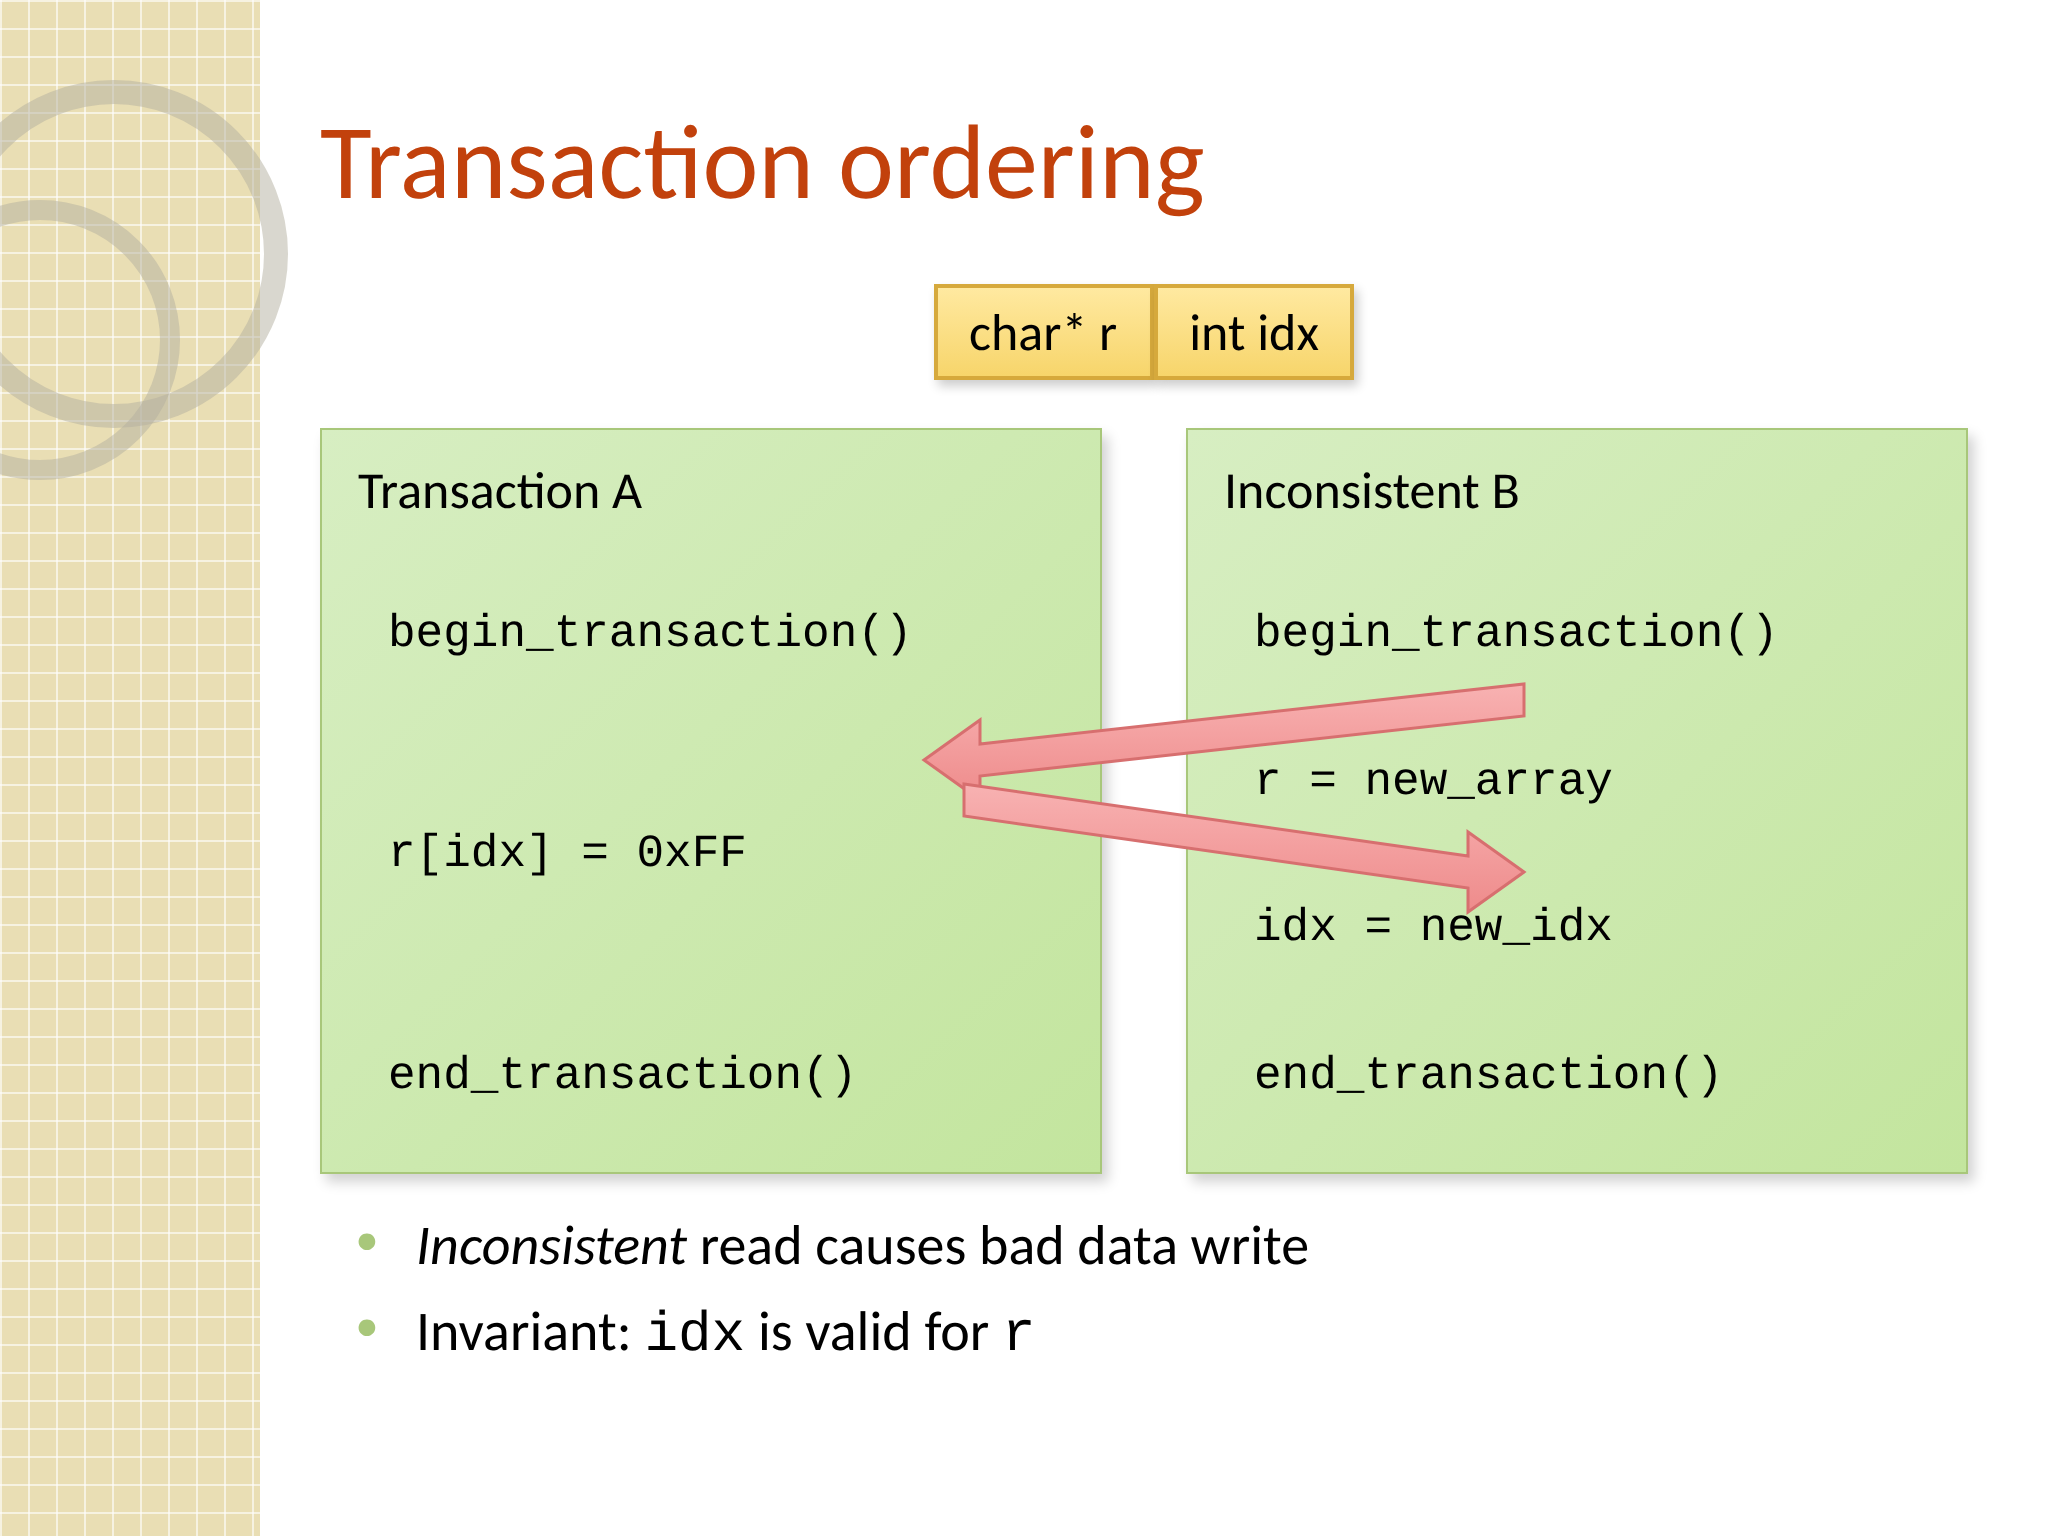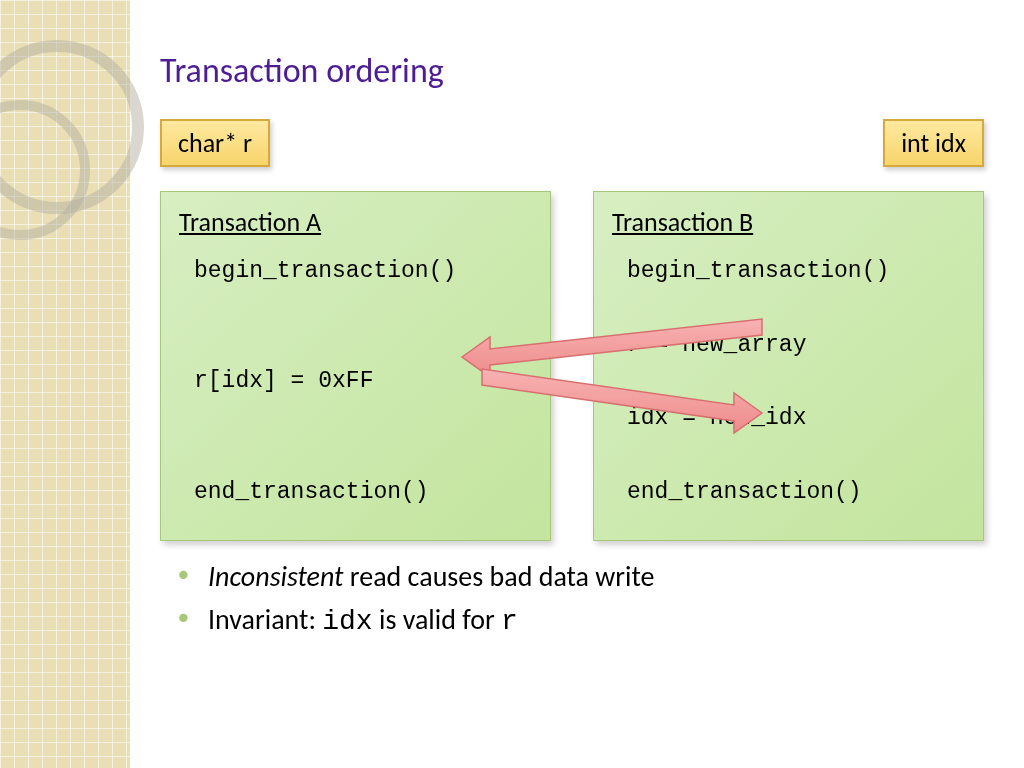--- a/index.html
+++ b/index.html
@@ -3,26 +3,26 @@
 <meta charset="utf-8">
 <style>
 html,body{margin:0;padding:0;width:1024px;height:768px;font-family:Calibri,"Segoe UI",Arial,sans-serif;background:#fff;overflow:hidden;position:relative}
 .sidebar{position:absolute;left:0;top:0;width:130px;height:768px}
 .grid-bg{position:absolute;left:0;top:0;width:130px;height:768px;background-color:#e6d9a8;background-image:linear-gradient(rgba(255,255,255,.6) 1px,transparent 1px),linear-gradient(90deg,rgba(255,255,255,.6) 1px,transparent 1px);background-size:14px 14px;opacity:.85}
 .rings{position:absolute;top:40px;left:-30px;width:200px;height:200px}
 .ring{position:absolute;border:12px solid rgba(180,175,160,.5);border-radius:50%}
 .ring1{width:150px;height:150px;left:0;top:0}
 .ring2{width:120px;height:120px;left:-20px;top:60px;border-width:10px}
 .content{position:absolute;left:130px;top:0;right:0;bottom:0;padding:50px 40px 30px 30px}
-h1{font-family:"Gill Sans","Gill Sans MT",Calibri,sans-serif;color:#4c1d95;font-size:34px;font-weight:400;margin:0 0 28px 0}
-.pills{display:flex;justify-content:space-between;margin-bottom:24px}
+h1{font-family:"Gill Sans","Gill Sans MT",Calibri,sans-serif;color:#c2410c;font-size:53px;font-weight:400;margin:0 0 28px 0}
+.pills{display:flex;justify-content:center;margin-bottom:24px}
 .pill{background:linear-gradient(#ffe9a0,#f7d56b);border:2px solid #d6a93c;padding:6px 16px;font-size:26px;font-family:"Gill Sans","Gill Sans MT",Calibri,sans-serif;box-shadow:2px 3px 5px rgba(0,0,0,.2)}
 .panels{display:flex;gap:42px;margin:0 0 18px 0;position:relative}
 .panel{flex:1;background:linear-gradient(to bottom right,#d7eec2,#c3e59e);border:1.5px solid #a8c77a;padding:14px 18px 14px 18px;box-shadow:3px 4px 6px rgba(0,0,0,.18);font-family:"Gill Sans","Gill Sans MT",Calibri,sans-serif;font-size:24px;min-height:310px;box-sizing:border-box}
-.panel-title{text-decoration:underline;font-size:26px;margin-bottom:15px}
+.panel-title{font-size:26px;margin-bottom:38px}
 .panel pre{font-family:"Courier New",monospace;font-size:23px;margin:15px;white-space:pre-wrap;line-height:1.6}
 .arrows{position:absolute;top:130px;left:302px;width:320px;height:120px;pointer-events:none}
 .arrows svg{width:100%;height:100%;overflow:visible}
 .bullets{margin:12px 0 0 18px;padding:0;list-style:none}
 .bullets li{font-size:28px;font-family:"Gill Sans","Gill Sans MT",Calibri,sans-serif;margin:8px 0;position:relative;padding-left:30px}
 .bullets li::before{content:"●";color:#a8c77a;position:absolute;left:0;top:4px;font-size:18px}
 .bullets code{font-family:"Courier New",monospace}
 .bullets em{font-style:italic}
 </style>
 </head>
@@ -49,21 +49,21 @@
       <div class="panel-title">Transaction A</div>
       <pre>begin_transaction()
 
 
 r[idx] = 0xFF
 
 
 end_transaction()</pre>
     </div>
     <div class="panel">
-      <div class="panel-title">Transaction B</div>
+      <div class="panel-title">Inconsistent B</div>
       <pre>begin_transaction()
 
 r = new_array
 
 idx = new_idx
 
 end_transaction()</pre>
     </div>
 
     <div class="arrows">

